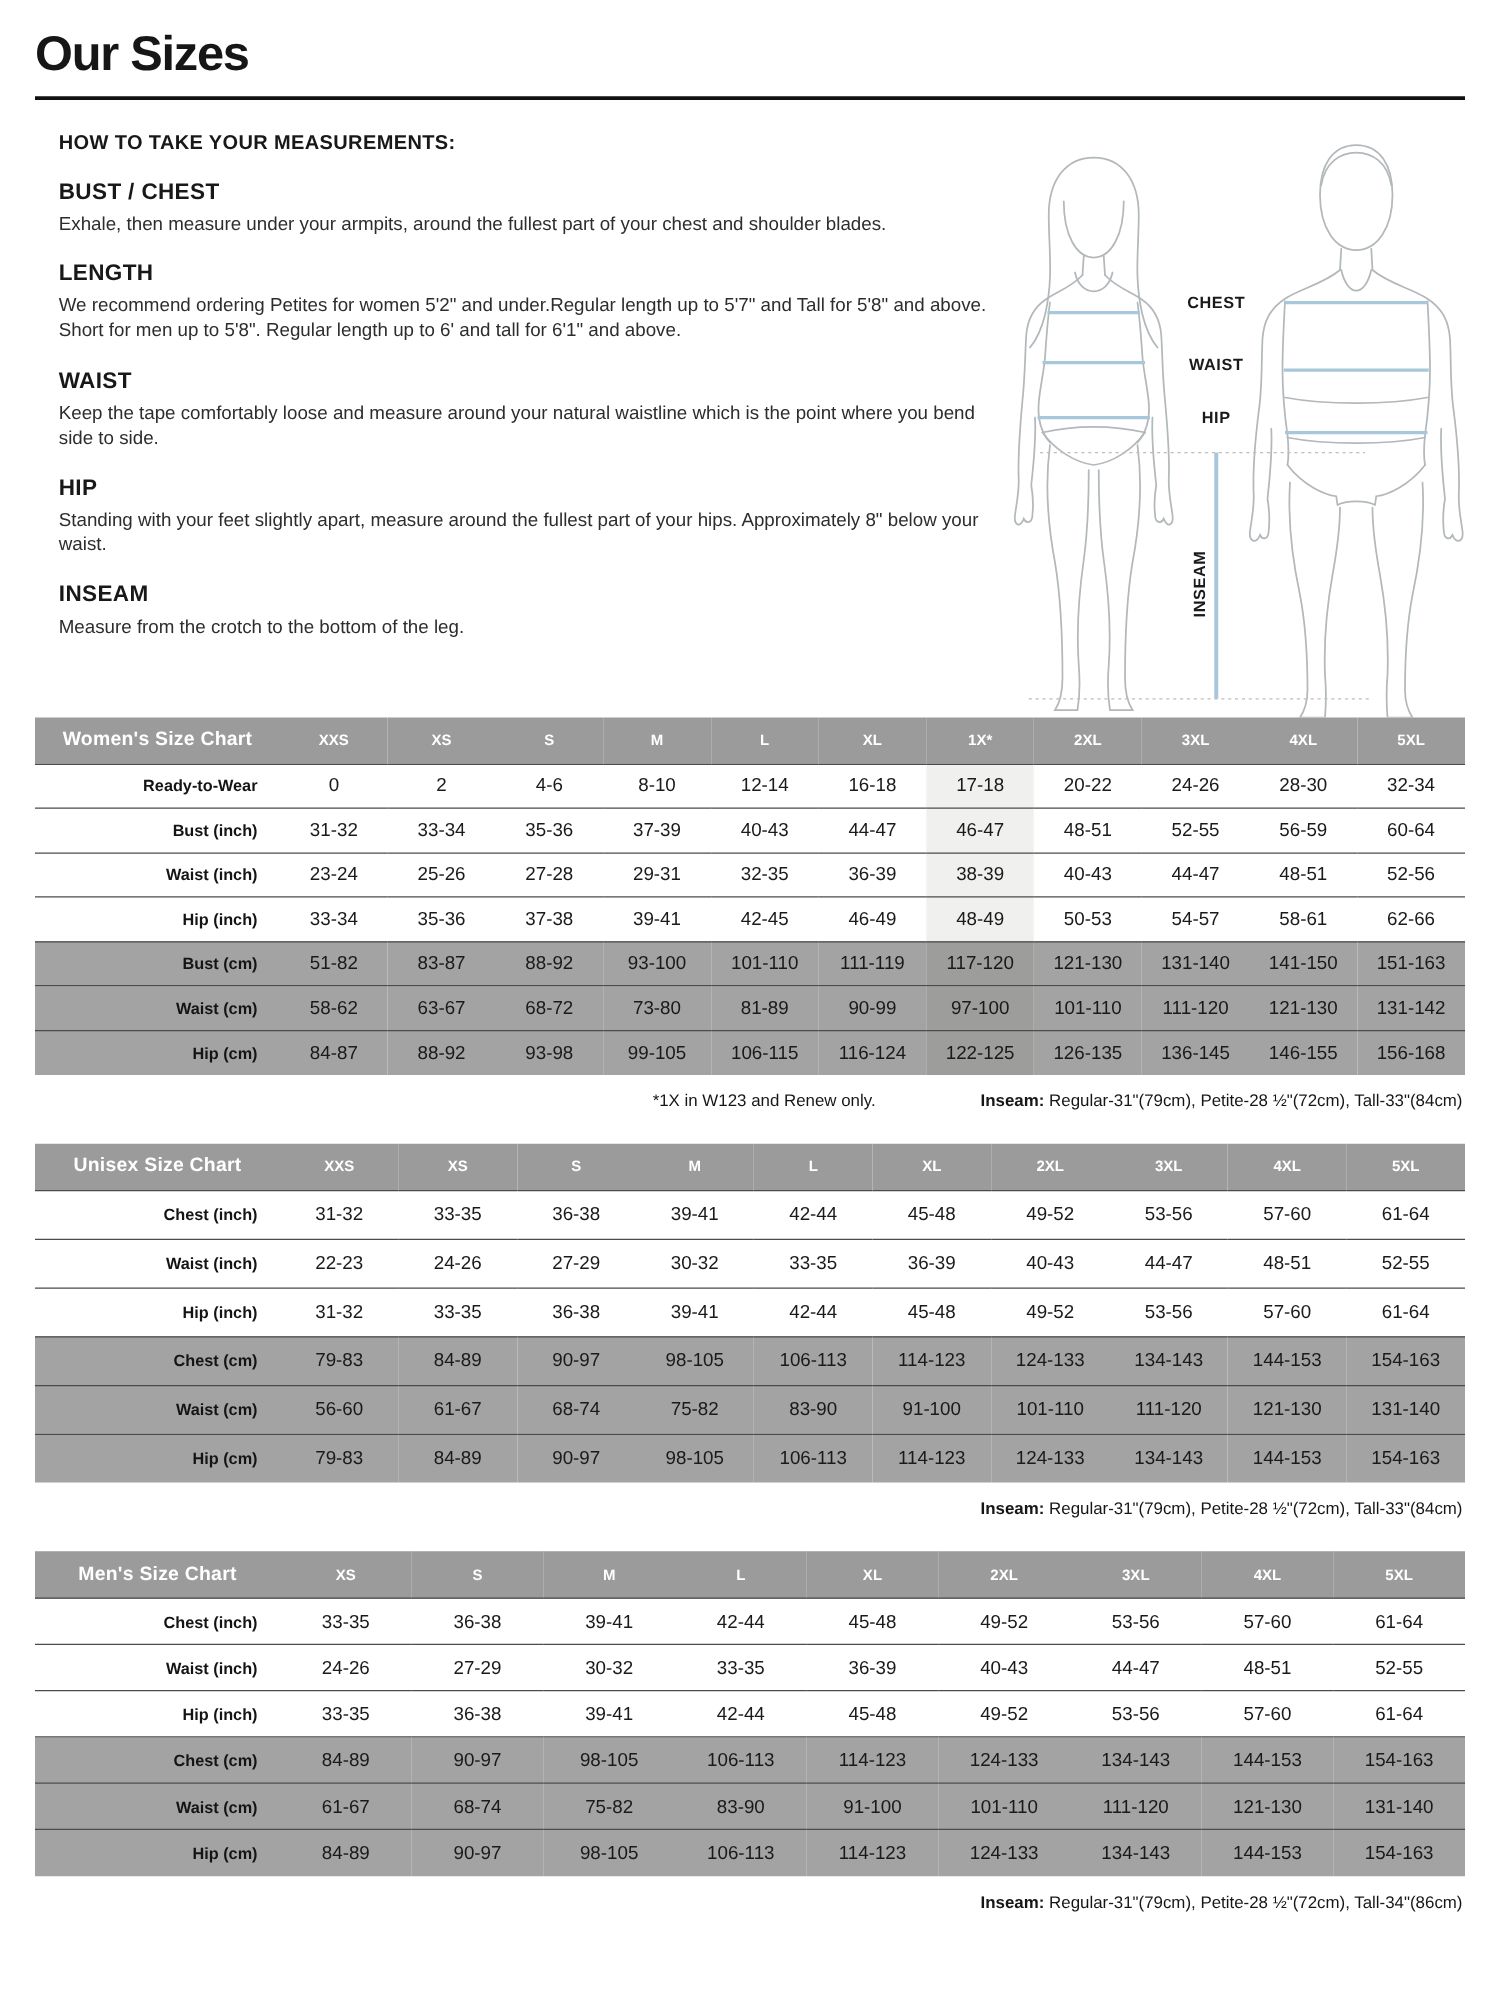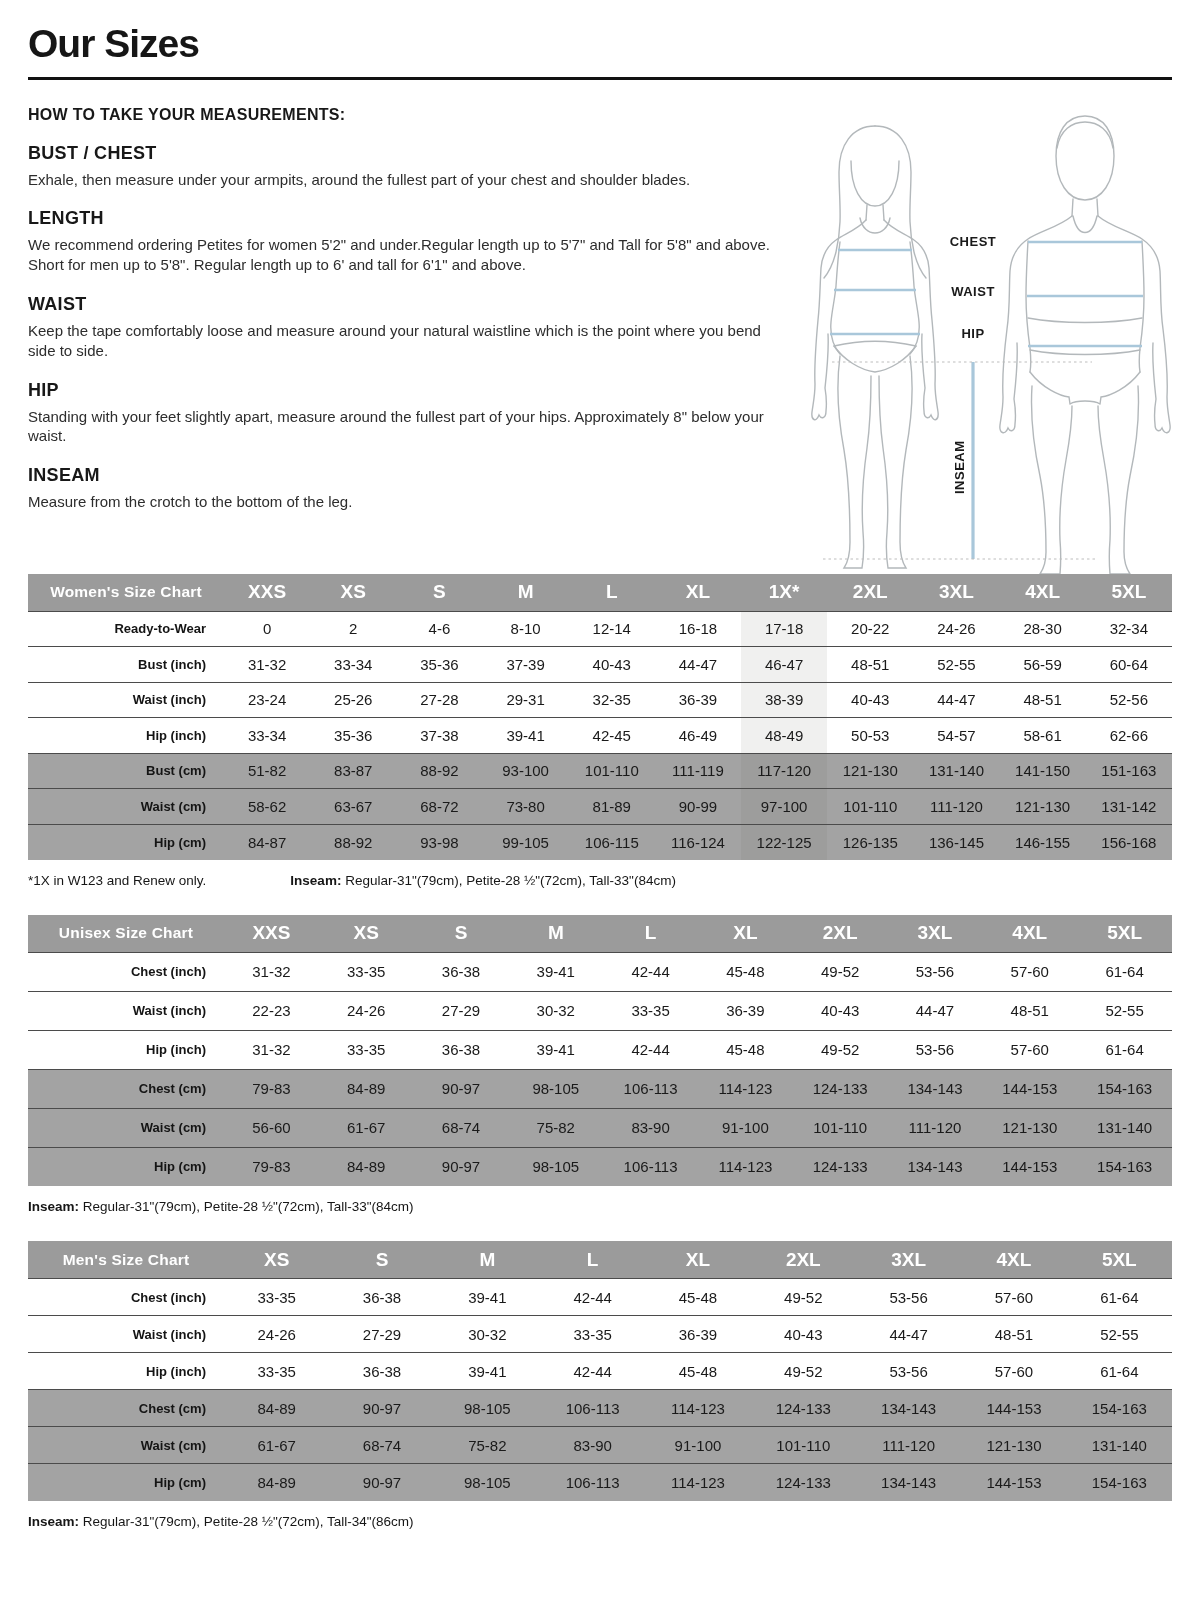--- a/index.html
+++ b/index.html
@@ -15,49 +15,49 @@
   }
   h1.title{
     margin:0;
     font-size:39px;
     font-weight:800;
     letter-spacing:-1px;
     color:#161616;
     line-height:1.12;
   }
   .rule{border-top:3px solid #111;margin:11px 0 26px 0;}
-  .top{position:relative;min-height:468px;}
+  .top{position:relative;min-height:468px;margin-left:19px;}
   .instructions{width:742px;}
   .howto{font-size:16px;font-weight:700;color:#181818;letter-spacing:.3px;margin-bottom:4px;}
   .sec h3{font-size:18px;font-weight:700;color:#181818;letter-spacing:.3px;margin:19px 0 6px 0;}
   .sec p{margin:0;font-size:15px;line-height:1.32;color:#2d2d2d;}
   .diagram{position:absolute;top:0;right:0;width:392px;height:468px;}
   .diagram svg{display:block;width:100%;height:100%;}
   .diagram text{font-family:"Liberation Sans","DejaVu Sans",sans-serif;font-weight:700;font-size:13px;letter-spacing:.5px;fill:#1a1a1a;}
 
   .table-block{margin-top:0;}
   table.size-table{width:100%;border-collapse:collapse;table-layout:fixed;}
   table.size-table col.labelcol{width:196px;}
   table.size-table thead th{
-    background:#9b9b9b;color:#fff;font-size:19px;font-weight:700;
+    background:#9b9b9b;color:#fff;font-size:12px;font-weight:700;
     height:37px;text-align:center;padding:0 2px;
   }
   table.size-table thead th.title-cell{font-size:15.5px;letter-spacing:.2px;}
   table.size-table tbody tr{border-top:1.5px solid #4b4b4b;}
   table.size-table tbody tr.shaded{background:#a3a3a3;}
   table.size-table tbody th{
     text-align:right;padding-right:18px;font-size:13px;font-weight:700;color:#141414;
   }
   table.size-table tbody td{text-align:center;font-size:15px;color:#1a1a1a;padding:0 2px;}
   .t0 tbody tr{height:35.5px;}
   .t1 tbody tr{height:39px;}
   .t2 tbody tr{height:37px;}
   .t1{margin-top:0;}
   .notes{
-    display:flex;align-items:baseline;gap:84px;
+    display:flex;justify-content:flex-end;align-items:baseline;gap:84px;
     font-size:13.5px;color:#161616;margin:13px 2px 27px 0;
   }
   .notes .inseam b{font-weight:700;margin-top:17px;}
 </style>
 </head>
 <body>
 
 <div class="page">
 
   <h1 class="title">Our Sizes</h1>

